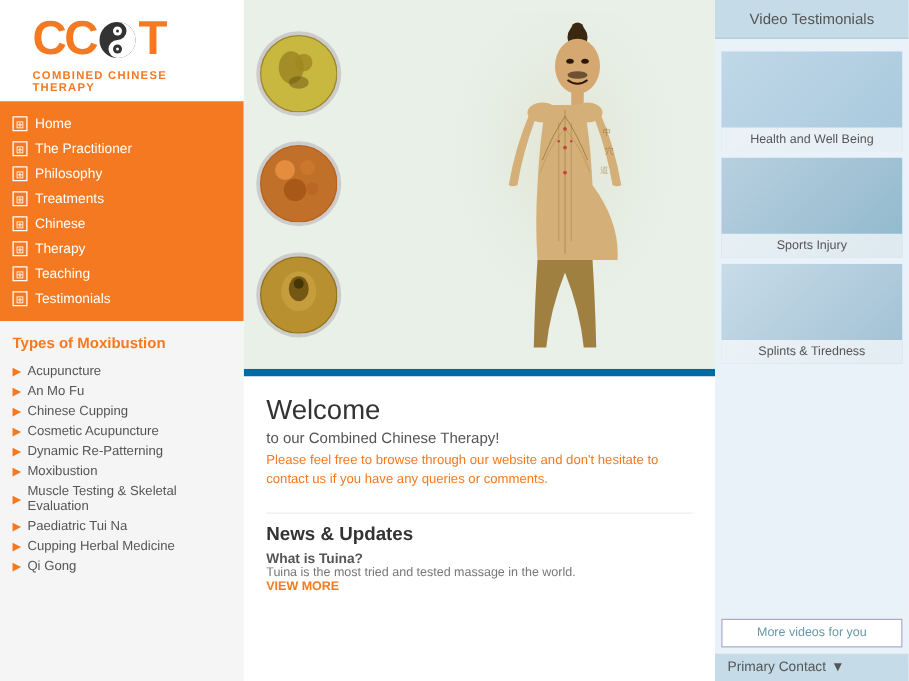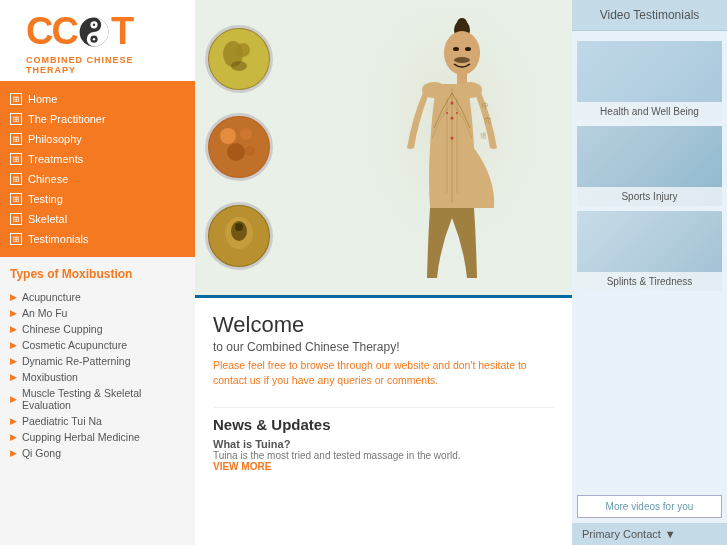--- a/index.html
+++ b/index.html
@@ -33,21 +33,21 @@
     .hero { background: #e8f0e8; position: relative; height: 295px; overflow: hidden; display: flex; }
     .hero-circles { display: flex; flex-direction: column; justify-content: space-around; padding: 15px 10px; width: 90px; z-index: 2; }
     .circle-item { width: 68px; height: 68px; border-radius: 50%; border: 3px solid #ccc; background: #d4a853; overflow: hidden; display: flex; align-items: center; justify-content: center; }
     .circle-1 { background: radial-gradient(circle, #c8b84a, #8a7020); }
     .circle-2 { background: radial-gradient(circle, #d4863a, #b05010); }
     .circle-3 { background: radial-gradient(circle, #c8a030, #7a6010); }
     .hero-figure { position: absolute; right: 10px; top: 0; width: 220px; height: 295px; display: flex; align-items: center; justify-content: center; z-index: 1; }
     .figure-svg { width: 200px; height: 280px; }
 
     
-    .welcome-section { padding: 14px 18px 10px 18px; background: white; border-top: 3px solid #0369a1; }
+    .welcome-section { padding: 14px 18px 10px 18px; background: white; border-top: 6px solid #0369a1; }
     .welcome-title { font-size: 22px; font-weight: normal; color: #333; margin-bottom: 2px; }
     .welcome-subtitle { font-size: 12px; color: #555; margin-bottom: 4px; }
     .welcome-text { font-size: 10.5px; color: #f47920; line-height: 1.4; margin-bottom: 0; }
 
     .news-section { padding: 10px 18px; background: white; }
     .news-title { font-size: 15px; font-weight: bold; color: #333; margin-bottom: 5px; border-top: 1px solid #eee; padding-top: 8px; }
     .news-item-title { font-size: 11px; color: #555; font-weight: bold; }
     .news-item-text { font-size: 10px; color: #777; }
     .view-more { font-size: 10px; color: #f47920; font-weight: bold; cursor: pointer; }
 
@@ -101,25 +101,25 @@
       <div class="nav-item">
         <span class="nav-icon">⊞</span>
         <span>Treatments</span>
       </div>
       <div class="nav-item">
         <span class="nav-icon">⊞</span>
         <span>Chinese</span>
       </div>
       <div class="nav-item">
         <span class="nav-icon">⊞</span>
-        <span>Testing</span>
-      </div>
-      <div class="nav-item">
-        <span class="nav-icon">⊞</span>
-        <span>Skeletal</span>
+        <span>Therapy</span>
+      </div>
+      <div class="nav-item">
+        <span class="nav-icon">⊞</span>
+        <span>Teaching</span>
       </div>
       <div class="nav-item">
         <span class="nav-icon">⊞</span>
         <span>Testimonials</span>
       </div>
     </nav>
 
     <div class="sidebar-treatments">
       <div class="treatments-title">Types of Moxibustion</div>
       <div class="treatment-item">

